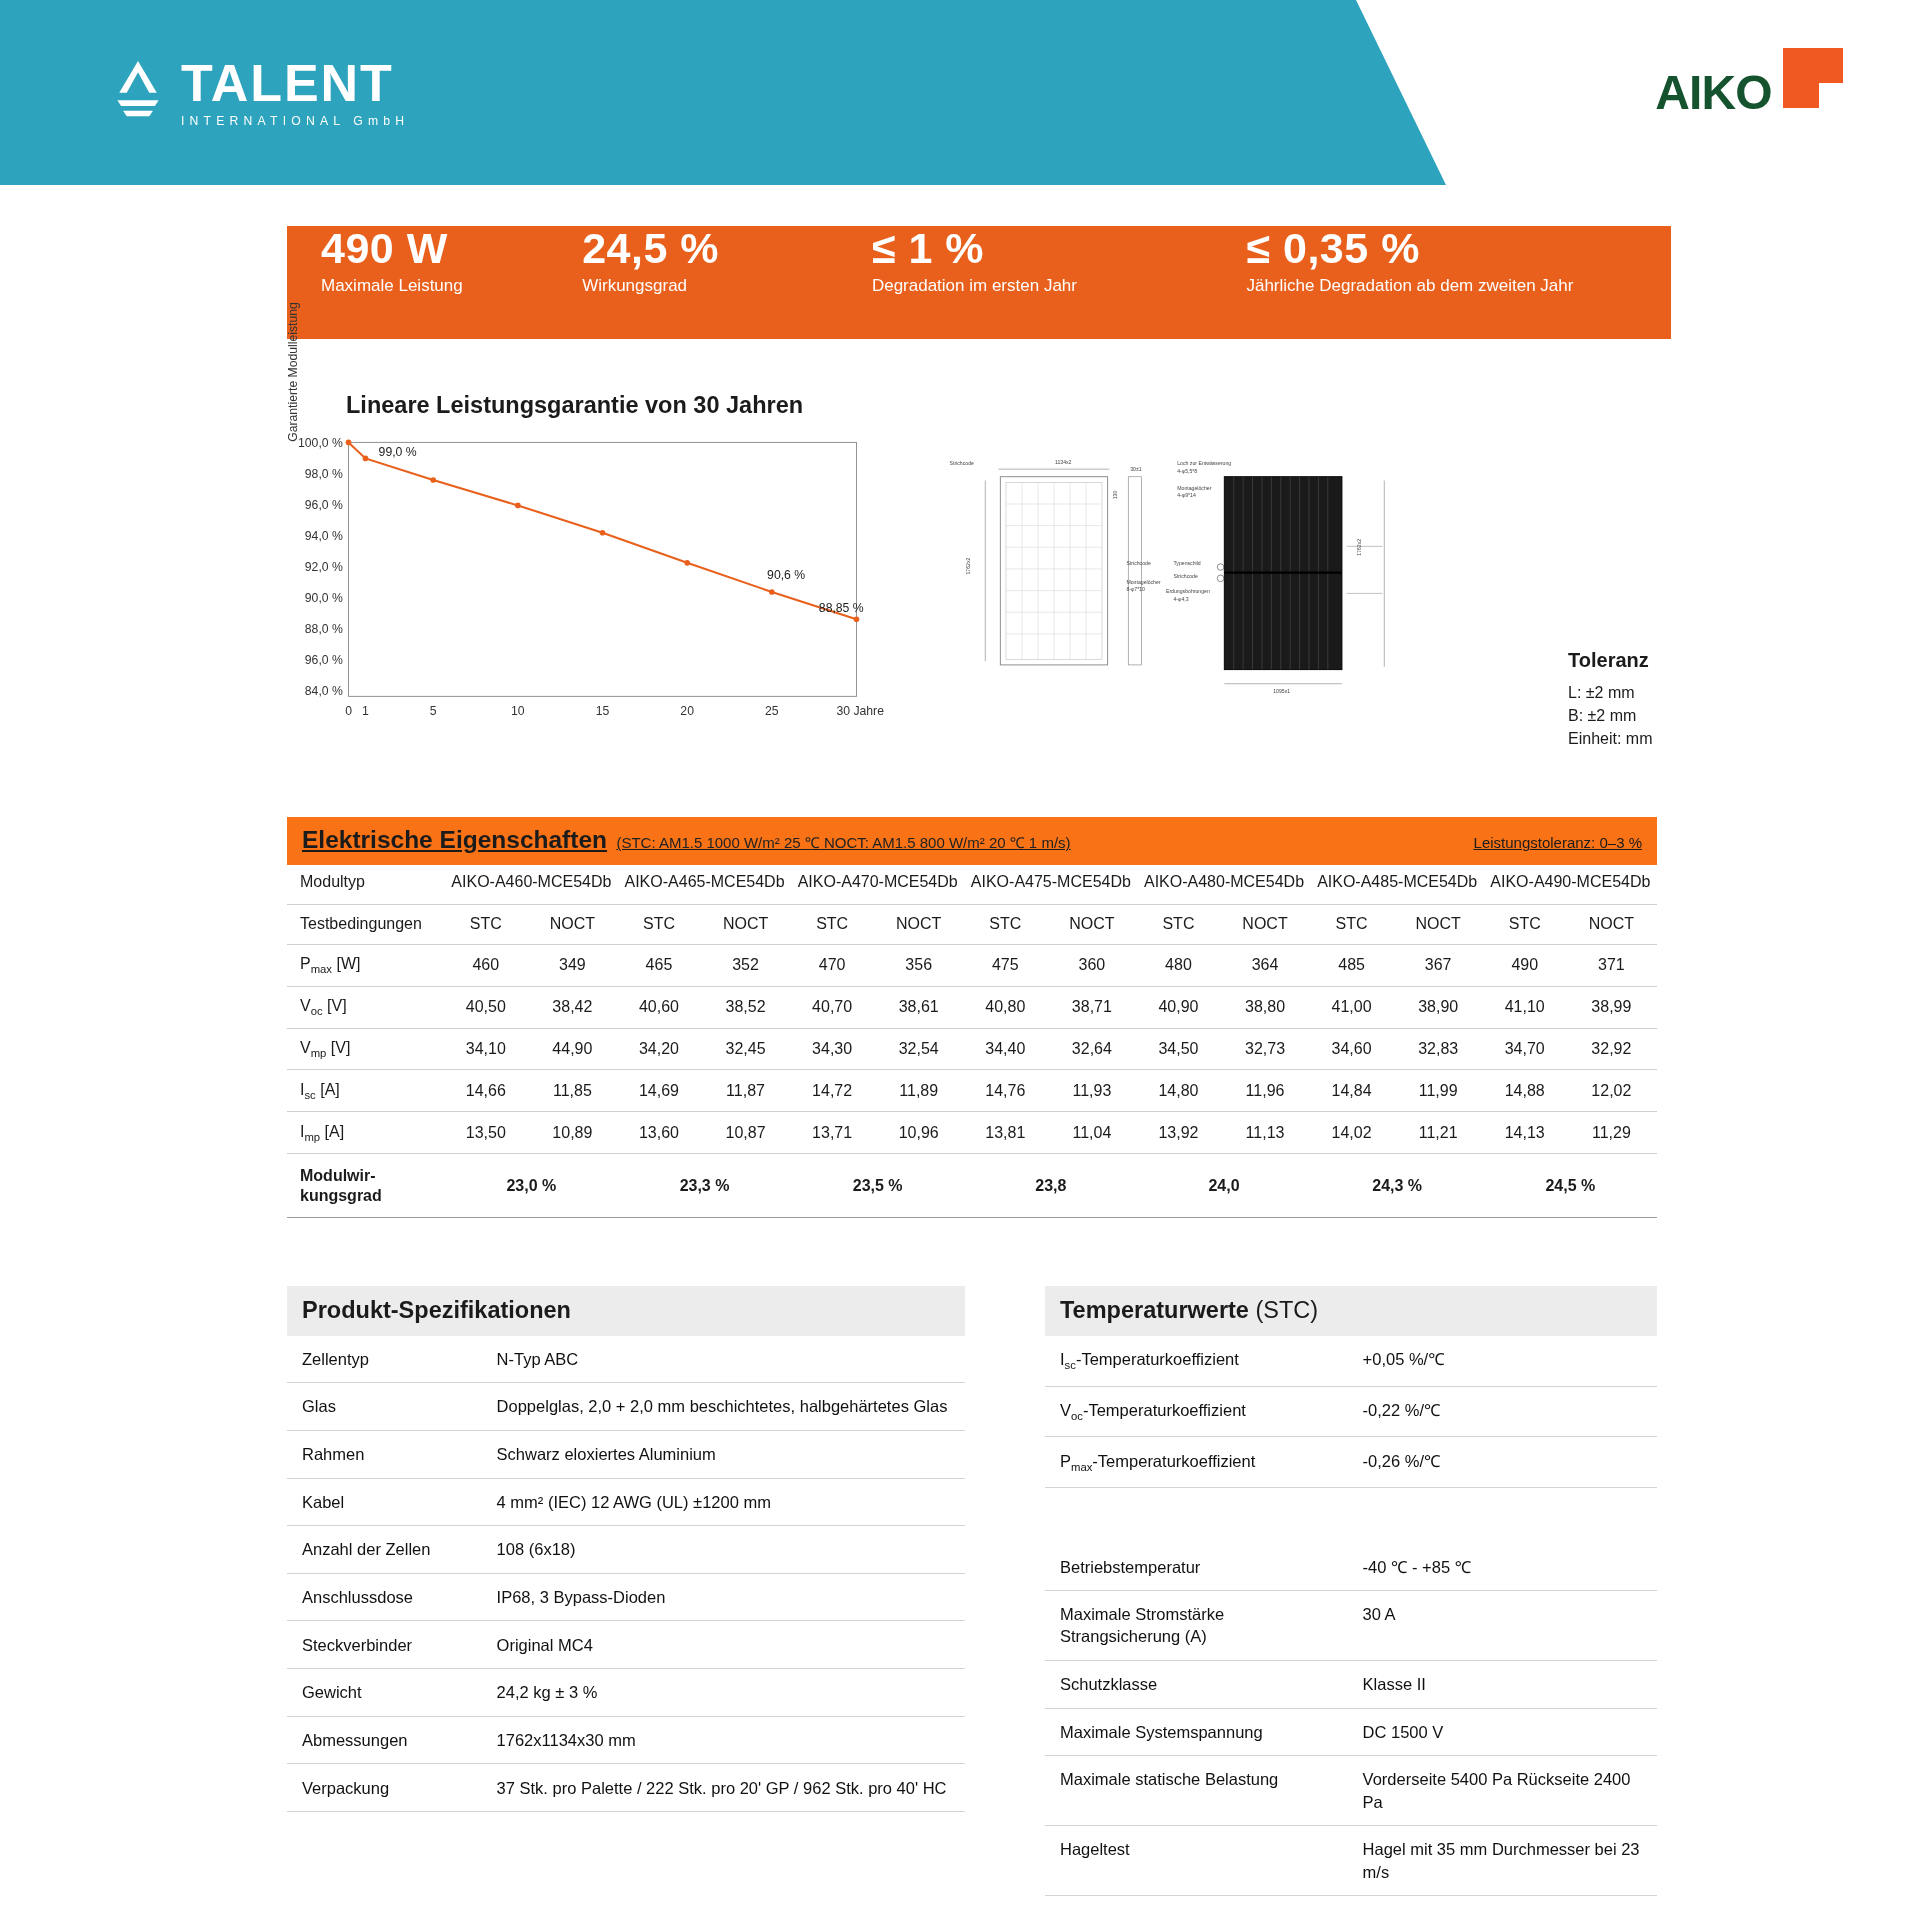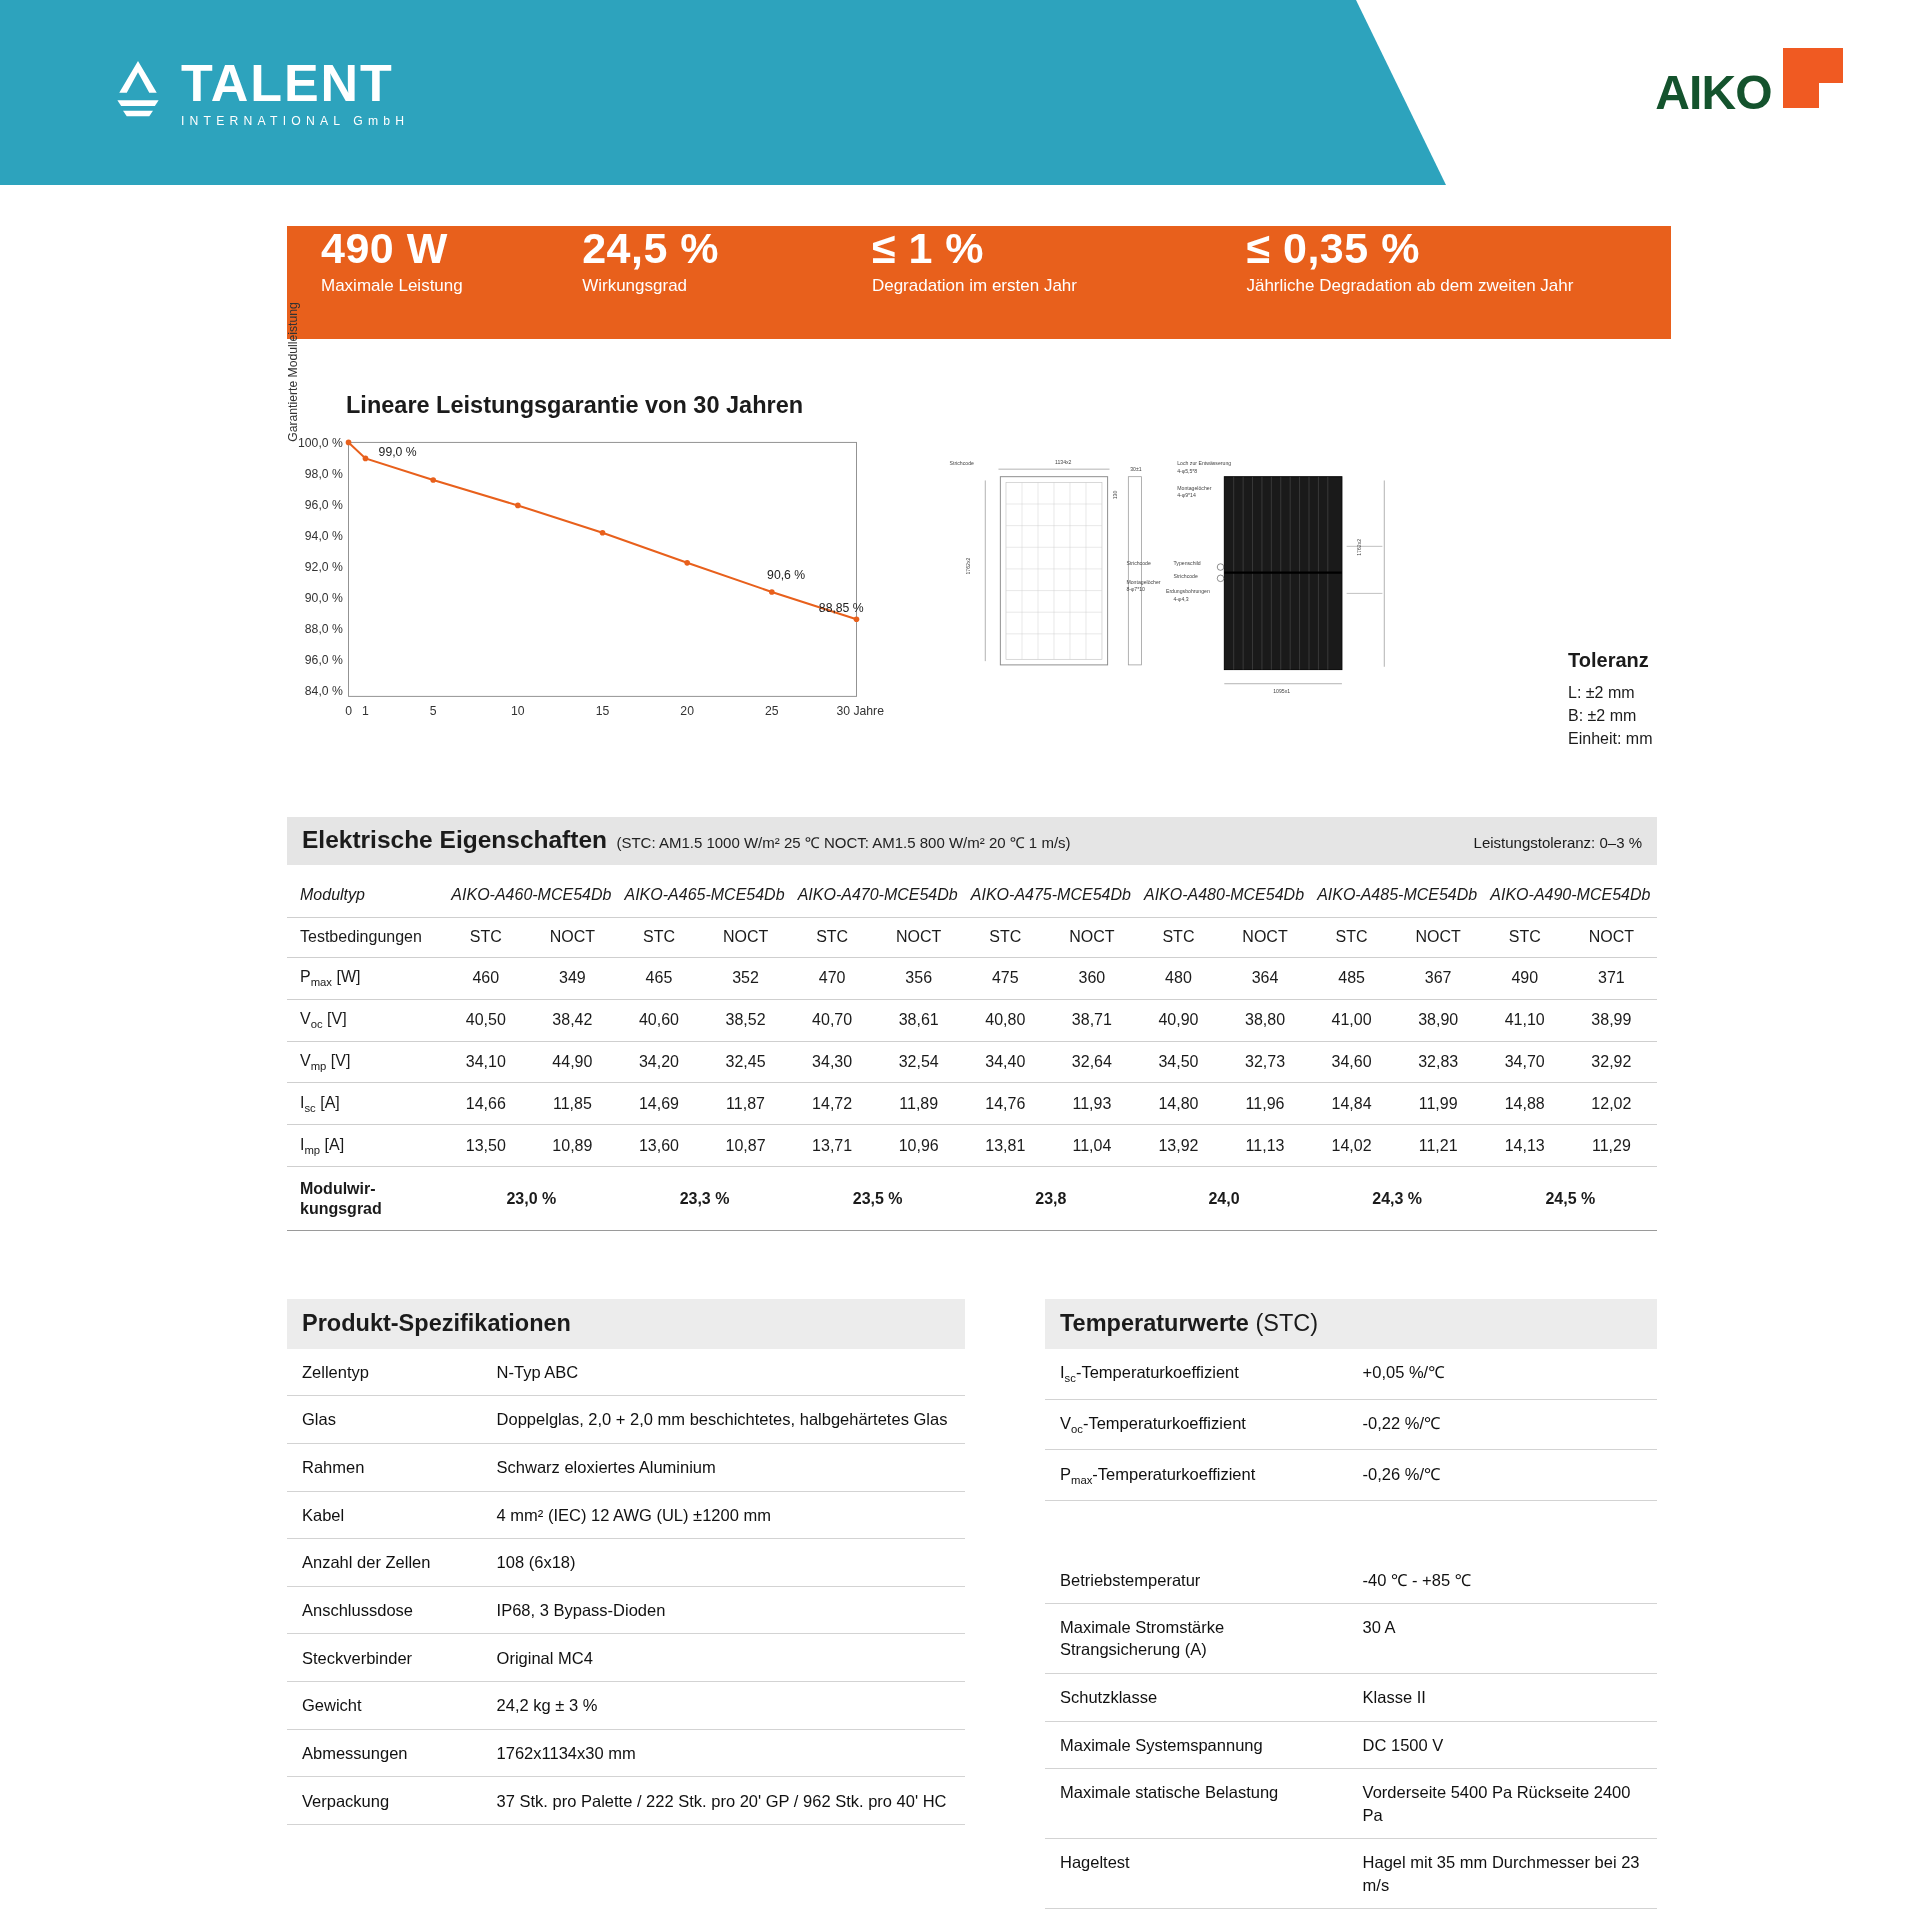--- a/index.html
+++ b/index.html
@@ -184,25 +184,26 @@
     line-height: 1.45;
   }
   .tol-title { font-weight: bold; font-size: 20px; margin-bottom: 5.6px; }
 
   
   .elec {
     margin: 58px 0 0 287px;
     width: 1370px;
   }
   .elec-head {
-    background: #e5e5e5;
+    background: #f97316;
     display: flex;
     align-items: baseline;
     padding: 9.4px 15px 10.4px 15px;
     box-sizing: border-box;
+    text-decoration: underline;
   }
   .elec-head h2 {
     font-size: 24.5px;
     margin: 0;
     font-weight: bold;
   }
   .elec-head .cond {
     font-size: 15px;
     margin-left: 9.4px;
     color: #222;
@@ -220,21 +221,21 @@
     border-bottom: 0.9px solid #cfcfcf;
     padding: 10.4px 3.8px;
     text-align: center;
     font-weight: normal;
   }
   table.elec-table td.rowlbl, table.elec-table th.rowlbl {
     text-align: left;
     padding-left: 13px;
     width: 141px;
   }
-  table.elec-table tr.modeltype td { padding-top: 21px; padding-bottom: 13px; font-style: italic; }
+  table.elec-table tr.modeltype td { padding-top: 8px; padding-bottom: 13px; }
   table.elec-table tr.last td {
     border-bottom: 1.9px solid #9a9a9a;
     border-top: 1.9px solid #9a9a9a;
     font-weight: bold;
     padding-top: 11.3px;
     padding-bottom: 11.3px;
   }
   table.elec-table tr.last td.rowlbl { line-height: 1.25; }
   .sub { font-size: 11.3px; vertical-align: sub; }
 

